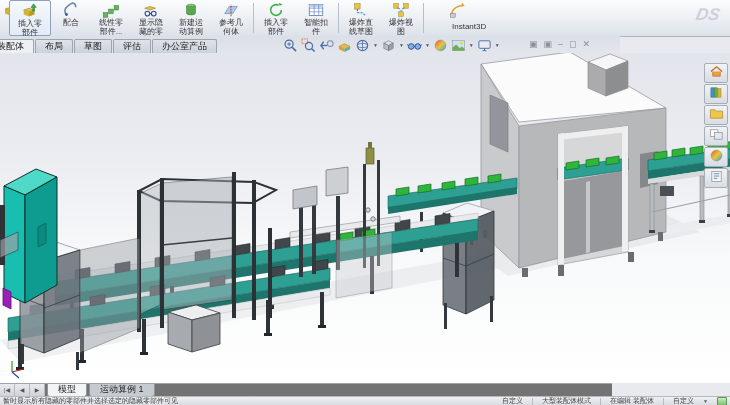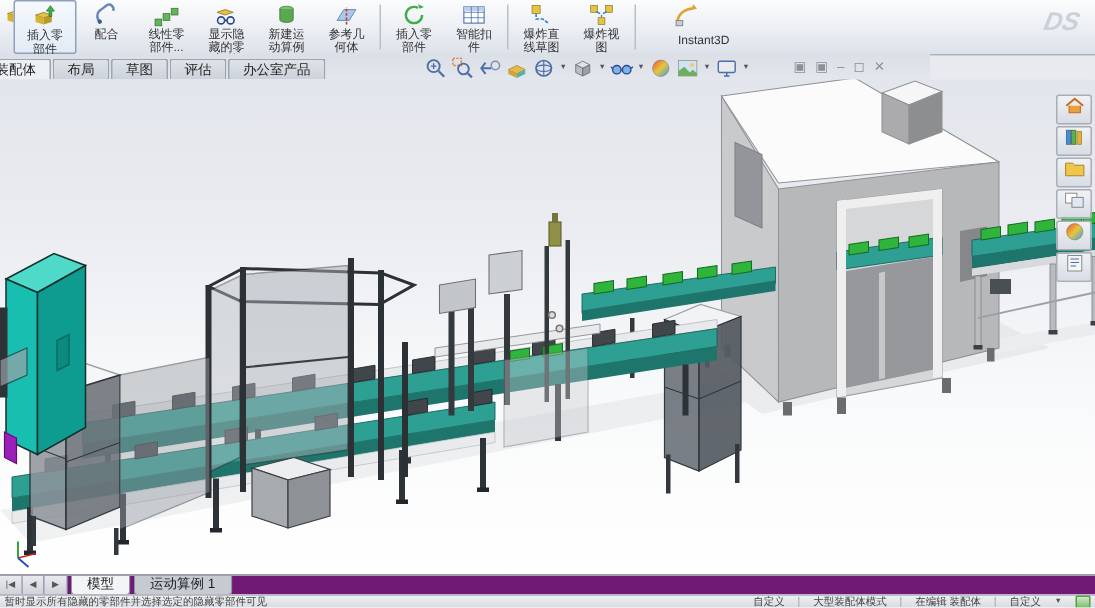--- a/index.html
+++ b/index.html
@@ -35,21 +35,21 @@
   
   .viewport{position:absolute;left:0;top:53px;width:730px;height:330px;
             background:linear-gradient(180deg,#e2e5eb 0%,#eaecf1 30%,#f8f9fa 62%,#ffffff 100%);}
   .scene{position:absolute;left:0;top:0;}
   .brand{position:absolute;right:10px;top:-48px;font-size:17px;font-style:italic;font-weight:bold;
          color:#ccd0d9;transform:skewX(-12deg);}
   .taskpane{position:absolute;right:2px;top:10px;display:flex;flex-direction:column;gap:1px;}
   .tp-btn{width:22px;height:18px;background:linear-gradient(#f0f2f5,#d8dde4);
           border:1px solid #a8aeb6;border-radius:2px;display:flex;align-items:center;justify-content:center;}
   
-  .bottombar{position:absolute;left:0;top:383px;width:730px;height:13px;background:#701a75;
+  .bottombar{position:absolute;left:0;top:383px;width:612px;height:13px;background:#737373;
              border-top:1px solid #9ea4ac;display:flex;align-items:flex-start;font-size:9px;}
   .nav-btn{width:14px;height:12px;font-size:6px;line-height:12px;text-align:center;color:#555;
            background:linear-gradient(#e8eaee,#cfd4da);border-right:1px solid #b4b9c0;}
   .btab{padding:0 10px;height:12px;line-height:11px;color:#222;margin-left:2px;
         border:1px solid #8f959d;border-top:none;border-radius:0 0 3px 3px;background:#c6cbd2;white-space:nowrap;}
   .btab.active{background:#f2f4f6;}
   
   .statusbar{position:absolute;left:0;top:396px;width:730px;height:9px;
              background:linear-gradient(#eef0f2,#d9dde2);border-top:1px solid #b6bac0;
              display:flex;align-items:center;font-size:7px;color:#444;padding:0 3px;box-sizing:border-box;}

